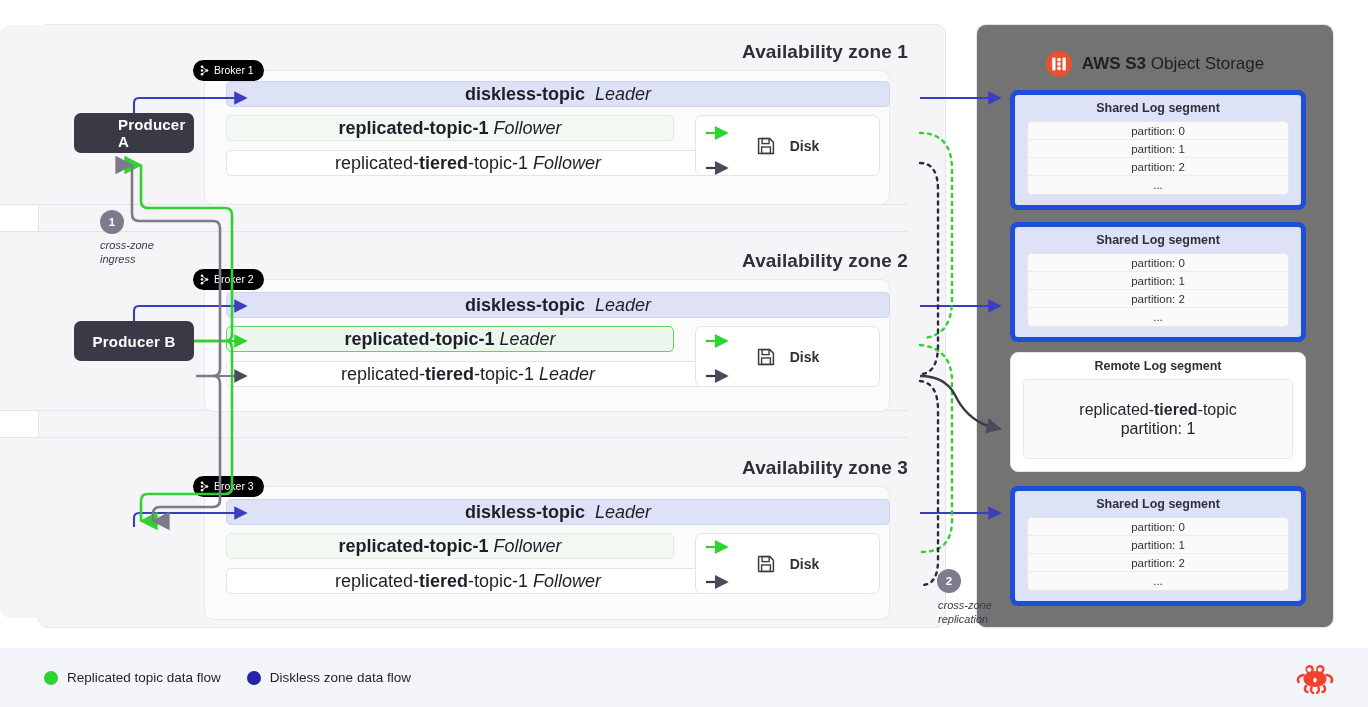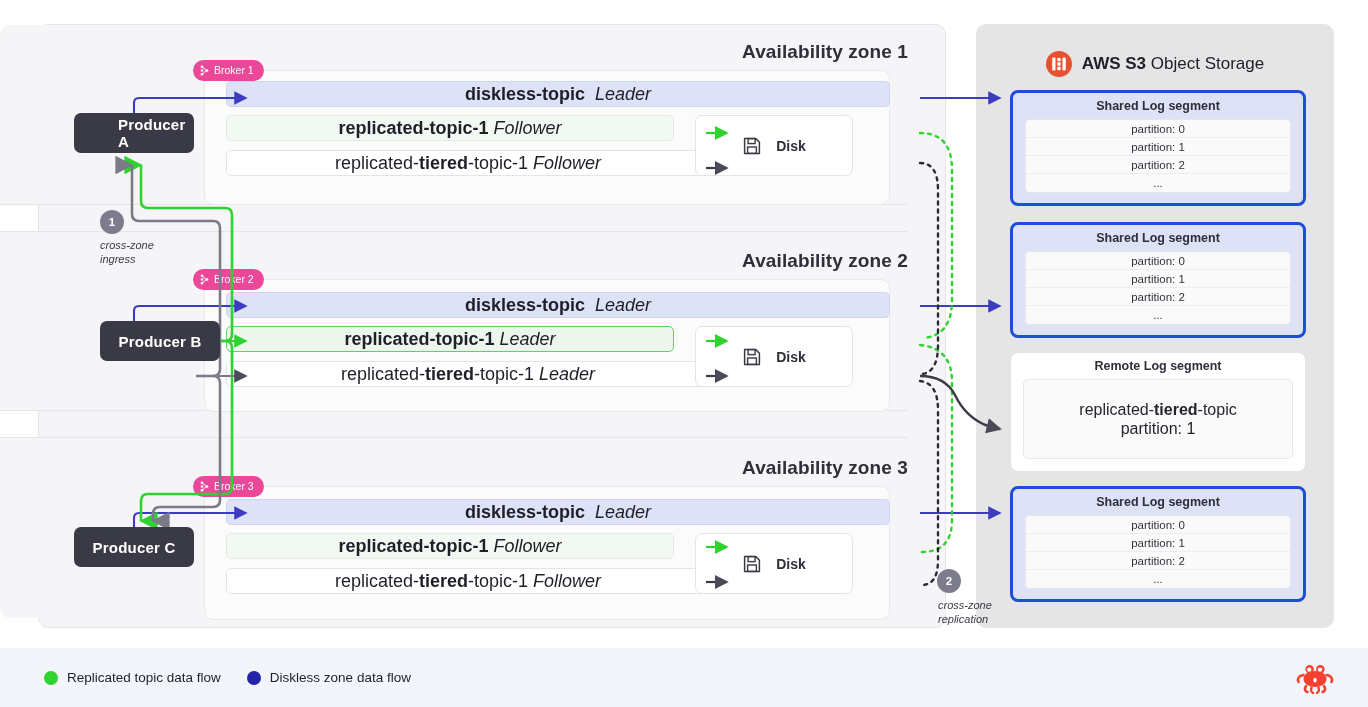--- a/index.html
+++ b/index.html
@@ -35,21 +35,21 @@
     font-size: 19px; font-weight: bold; color: #2f2f3a; letter-spacing: .1px;
   }
   .broker-card {
     position: absolute; left: 204px; width: 686px;
     background: #fbfbfc; border: 1px solid #e8e8ed; border-radius: 9px;
     z-index: 3;
   }
   .broker-badge {
     position: absolute; left: -12px; top: -11px;
     height: 21px; padding: 0 10px 0 7px;
-    background: #ec4899; color: #ffffff;
+    background: #000000; color: #ffffff;
     border-radius: 11px;
     font-size: 10.5px; line-height: 21px; font-weight: normal;
     display: flex; align-items: center; gap: 5px;
     white-space: nowrap; z-index: 8;
   }
   .kafka-glyph { display:block; }
 
   .topic-row {
     position: absolute; left: 21px;
     height: 26px; border-radius: 5px;
@@ -58,21 +58,21 @@
     z-index: 4;
   }
   .topic-row .nm { font-weight: bold; }
   .topic-row .role { font-style: italic; font-weight: normal; }
   .t-diskless { background: #dee2f7; border: 1px solid #cfd4f0; width: 664px; }
   .t-replicated { background: #f2f8f2; border: 1px solid #e2ebe2; width: 448px; }
   .t-tiered { background: #ffffff; border: 1px solid #e3e3e9; width: 484px; }
   .t-replicated.leader { background: #ecf6ec; border: 1px solid #5fd35f; }
 
   .disk-box {
-    position: absolute; left: 490px; width: 158px;
+    position: absolute; left: 490px; width: 185px;
     background: #ffffff; border: 1px solid #e3e3e9; border-radius: 7px;
     display: flex; align-items: center; justify-content: center; gap: 14px;
     z-index: 4;
   }
   .disk-label { font-size: 14px; font-weight: bold; color: #2f2f3a; }
 
   
   .producer {
     position: absolute; left: 74px; width: 120px; height: 40px;
     background: #3a3a46; color: #ffffff; border-radius: 7px;
@@ -90,35 +90,35 @@
   }
   .step-caption {
     position: absolute; font-size: 11px; font-style: italic; color: #3a3a46;
     line-height: 14px; z-index: 7; white-space: pre-line;
   }
 
   
   .s3-panel {
     position: absolute; left: 976px; top: 24px;
     width: 358px; height: 604px;
-    background: #e5e5e5; border: 1px solid #e6e6ea; border-radius: 10px;
+    background: #737373; border: 1px solid #e6e6ea; border-radius: 10px;
     z-index: 1;
   }
   .s3-head {
     position: absolute; left: 0; right: 0; top: 26px;
     display: flex; align-items: center; justify-content: center; gap: 10px;
   }
   .s3-title { font-size: 17px; color: #1f1f29; }
   .s3-title b { font-weight: bold; }
 
   .seg {
     position: absolute; left: 33px; width: 296px;
     border-radius: 8px;
   }
-  .seg-shared { background: #dee2f7; border: 3px solid #1d4ed8; }
+  .seg-shared { background: #dee2f7; border: 5px solid #1d4ed8; }
   .seg-remote { background: #ffffff; border: 1px solid #e3e3e9; }
   .seg-title {
     height: 26px; display: flex; align-items: center; justify-content: center;
     font-size: 12.5px; font-weight: bold; color: #2f2f3a;
   }
   .seg-body {
     margin: 0 12px 10px 12px;
     background: #fafafb; border: 1px solid #e6e6ec; border-radius: 5px;
     overflow: hidden;
   }
@@ -271,22 +271,21 @@
           <path d="M2.6 2.6h11.2l3.6 3.6v11.2H2.6z" fill="none" stroke="#3a3a46" stroke-width="1.5" stroke-linejoin="round"></path>
           <rect x="6.1" y="2.6" width="7" height="5" fill="none" stroke="#3a3a46" stroke-width="1.4"></rect>
           <rect x="5.6" y="11" width="8.8" height="6.4" fill="none" stroke="#3a3a46" stroke-width="1.4"></rect>
         </svg>
         <span class="disk-label">Disk</span>
       </div>
     </div>
   </div>
 
   <div class="producer" style="top:113px;padding-left:44px;">Producer A</div>
-  <div class="producer" style="top:321px;margin-left:26px;">Producer B</div>
-  <div class="producer" style="top:527px;">Producer C</div>
+  <div class="producer" style="top:321px;">Producer B</div>
 
   <div class="step-badge" style="left:100px;top:210px;">1</div>
   <div class="step-caption" style="left:100px;top:238px;">cross-zone
 ingress</div>
   <div class="step-badge" style="left:937px;top:569px;">2</div>
   <div class="step-caption" style="left:938px;top:598px;">cross-zone
 replication</div>
 
   <div class="s3-panel">
     <div class="s3-head">

